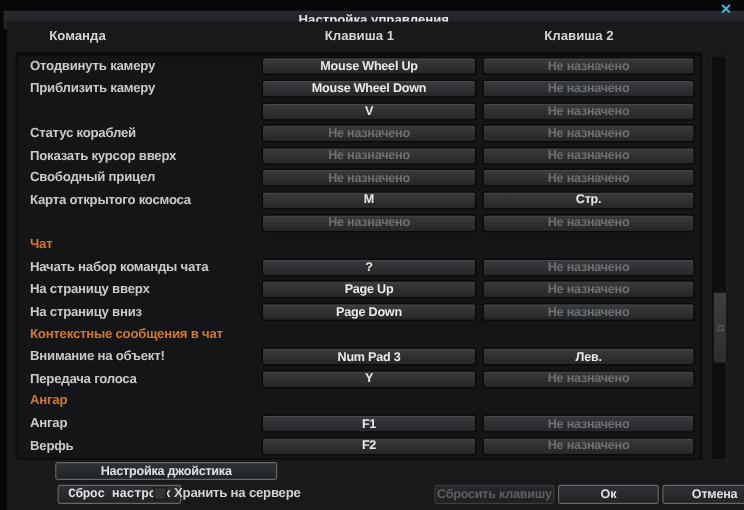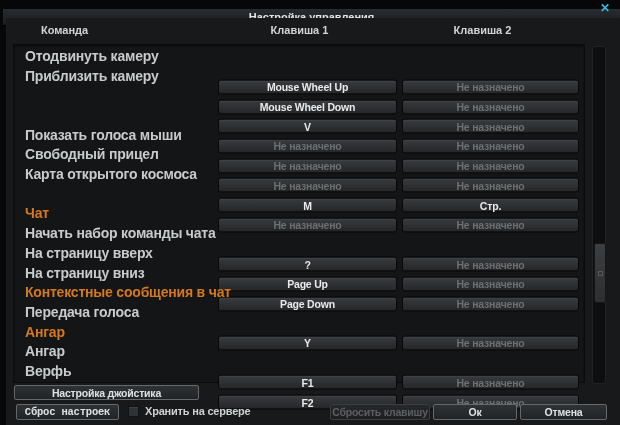--- a/index.html
+++ b/index.html
@@ -33,31 +33,31 @@
   .col-head.k2{left:388px;width:177px;text-align:center;}
   .list-panel{
     position:absolute;left:7px;top:26px;width:572px;height:339px;
     background:#131516;border:1px solid #0a0b0c;box-sizing:border-box;
     box-shadow:inset 0 1px 2px rgba(0,0,0,.6);
   }
   .rows{display:flex;flex-direction:column;height:100%;padding:1px 0;box-sizing:border-box;}
   .row{flex:1;position:relative;}
   .label{
     position:absolute;left:11px;top:50%;transform:translateY(-50%);
-    font-size:14px;font-weight:bold;color:#c8cbcd;letter-spacing:-.2px;white-space:nowrap;
+    font-size:11px;font-weight:bold;color:#c8cbcd;letter-spacing:-.2px;white-space:nowrap;
   }
   .label.section{color:var(--accent,#d4791f);}
   .keybtn{
     position:absolute;top:50%;transform:translateY(-50%);height:15px;
     background:linear-gradient(#393c3f,#242628);
     border:1px solid #070808;border-radius:3px;box-sizing:border-box;
     box-shadow:inset 0 1px 0 rgba(255,255,255,.07);
     display:flex;align-items:center;justify-content:center;
     font-family:"Liberation Sans",sans-serif;font-size:10.5px;font-weight:bold;
-    letter-spacing:-.2px;padding:0;cursor:pointer;white-space:nowrap;margin-top:31px;
+    letter-spacing:-.2px;padding:0;cursor:pointer;white-space:nowrap;
   }
   .keybtn.key1{left:204px;width:179px;}
   .keybtn.key2{left:388px;width:177px;}
   .keybtn.assigned{color:var(--assigned,#e8eaeb);}
   .keybtn.unassigned{color:var(--unassigned,#6d7072);}
   .scroll-track{
     position:absolute;left:586px;top:28px;width:14px;height:338px;
     background:#0d0e0f;border:1px solid #202223;border-radius:3px;box-sizing:border-box;
   }
   .scroll-thumb{
@@ -67,21 +67,21 @@
     display:flex;align-items:center;justify-content:center;cursor:grab;
   }
   .thumb-grip{width:5px;height:5px;border:1px solid #565a5c;box-sizing:border-box;}
   .btn{
     position:absolute;height:16px;box-sizing:border-box;
     background:linear-gradient(#2f3235,#212427);
     border:1px solid #66696c;border-radius:2px;
     color:#dfe2e4;font-family:"Liberation Sans",sans-serif;
     font-size:10.5px;font-weight:bold;letter-spacing:-.2px;
     display:flex;align-items:center;justify-content:center;
-    padding:0;cursor:pointer;white-space:nowrap;
+    padding:0;cursor:pointer;white-space:nowrap;margin-left:32px;
   }
   .btn.joystick{left:8px;top:367px;width:185px;height:15px;}
   .btn.reset{left:10px;top:386px;width:103px;font-family:Liberation Mono, monospace;}
   .btn.clearkey{left:324px;top:386px;width:100px;border-color:#3b3e40;color:#5d6062;
     background:linear-gradient(#26282b,#1d1f21);cursor:default;}
   .btn.ok{left:427px;top:386px;width:84px;}
   .btn.cancel{left:514px;top:386px;width:87px;}
   .checkbox{
     position:absolute;left:122px;top:388px;width:11px;height:11px;
     background:#303336;border:1px solid #121314;box-sizing:border-box;
@@ -116,25 +116,26 @@
         <div class="row">
           <span class="label">Приблизить камеру</span>
           <button class="keybtn key1 assigned">Mouse Wheel Down</button>
           <button class="keybtn key2 unassigned">Не назначено</button>
         </div>
         <div class="row">
           <button class="keybtn key1 assigned">V</button>
           <button class="keybtn key2 unassigned">Не назначено</button>
         </div>
         <div class="row">
-          <button class="keybtn key1 unassigned">Не назначено</button>
-          <button class="keybtn key2 unassigned">Не назначено</button>
-        </div>
-        <div class="row">
-          <span class="label">Показать голоса мыши</span>
+          <span class="label">Статус кораблей</span>
+          <button class="keybtn key1 unassigned">Не назначено</button>
+          <button class="keybtn key2 unassigned">Не назначено</button>
+        </div>
+        <div class="row">
+          <span class="label">Показать курсор вверх</span>
           <button class="keybtn key1 unassigned">Не назначено</button>
           <button class="keybtn key2 unassigned">Не назначено</button>
         </div>
         <div class="row">
           <span class="label">Свободный прицел</span>
           <button class="keybtn key1 unassigned">Не назначено</button>
           <button class="keybtn key2 unassigned">Не назначено</button>
         </div>
         <div class="row">
           <span class="label">Карта открытого космоса</span>
@@ -158,20 +159,25 @@
           <button class="keybtn key1 assigned">Page Up</button>
           <button class="keybtn key2 unassigned">Не назначено</button>
         </div>
         <div class="row">
           <span class="label">На страницу вниз</span>
           <button class="keybtn key1 assigned">Page Down</button>
           <button class="keybtn key2 unassigned">Не назначено</button>
         </div>
         <div class="row">
           <span class="label section">Контекстные сообщения в чат</span>
+        </div>
+        <div class="row">
+          <span class="label">Внимание на объект!</span>
+          <button class="keybtn key1 assigned">Num Pad 3</button>
+          <button class="keybtn key2 assigned">Лев.</button>
         </div>
         <div class="row">
           <span class="label">Передача голоса</span>
           <button class="keybtn key1 assigned">Y</button>
           <button class="keybtn key2 unassigned">Не назначено</button>
         </div>
         <div class="row">
           <span class="label section">Ангар</span>
         </div>
         <div class="row">

